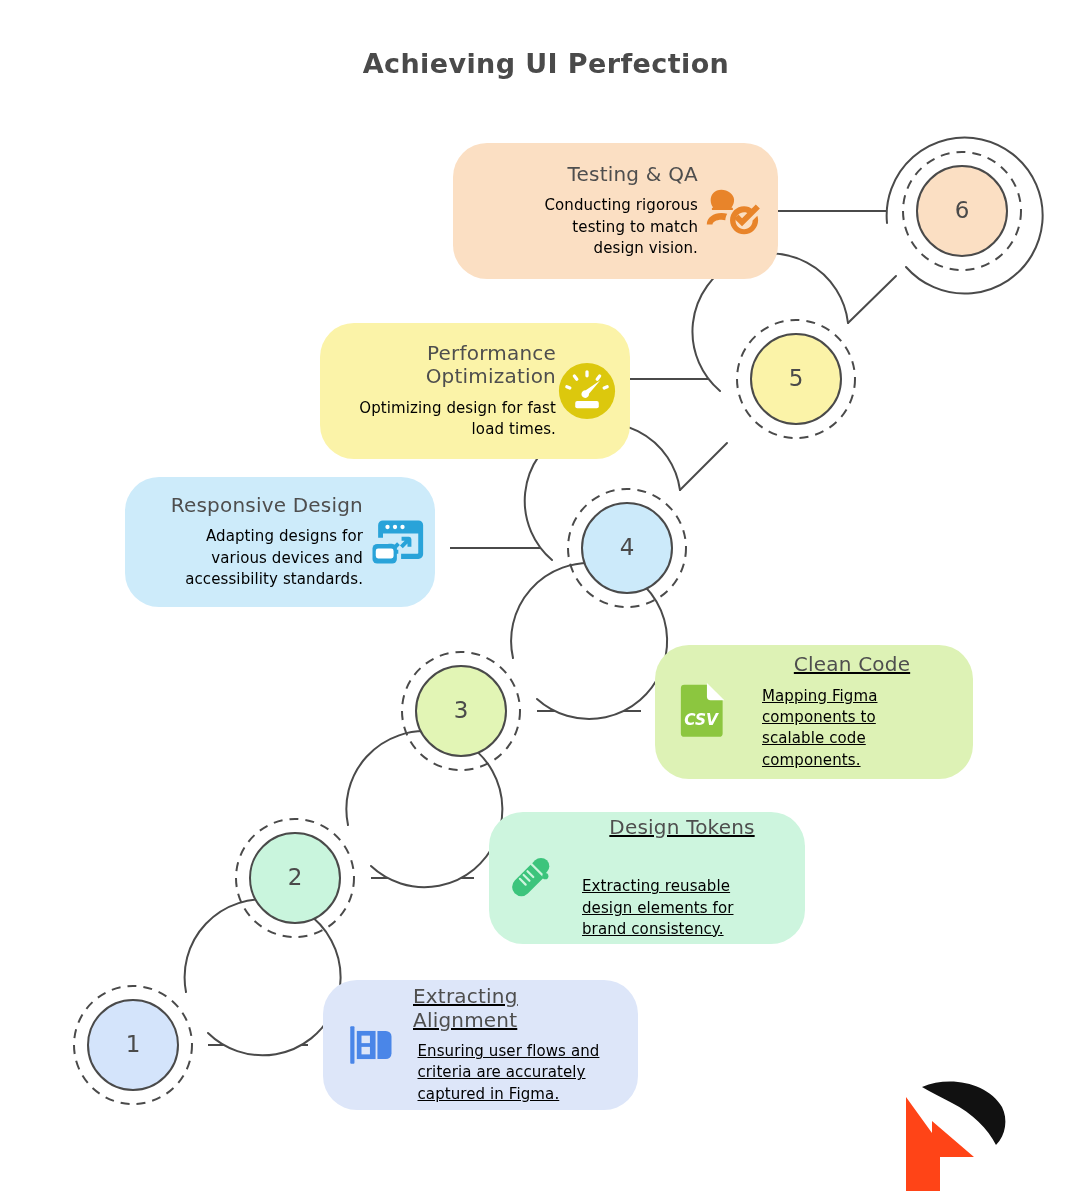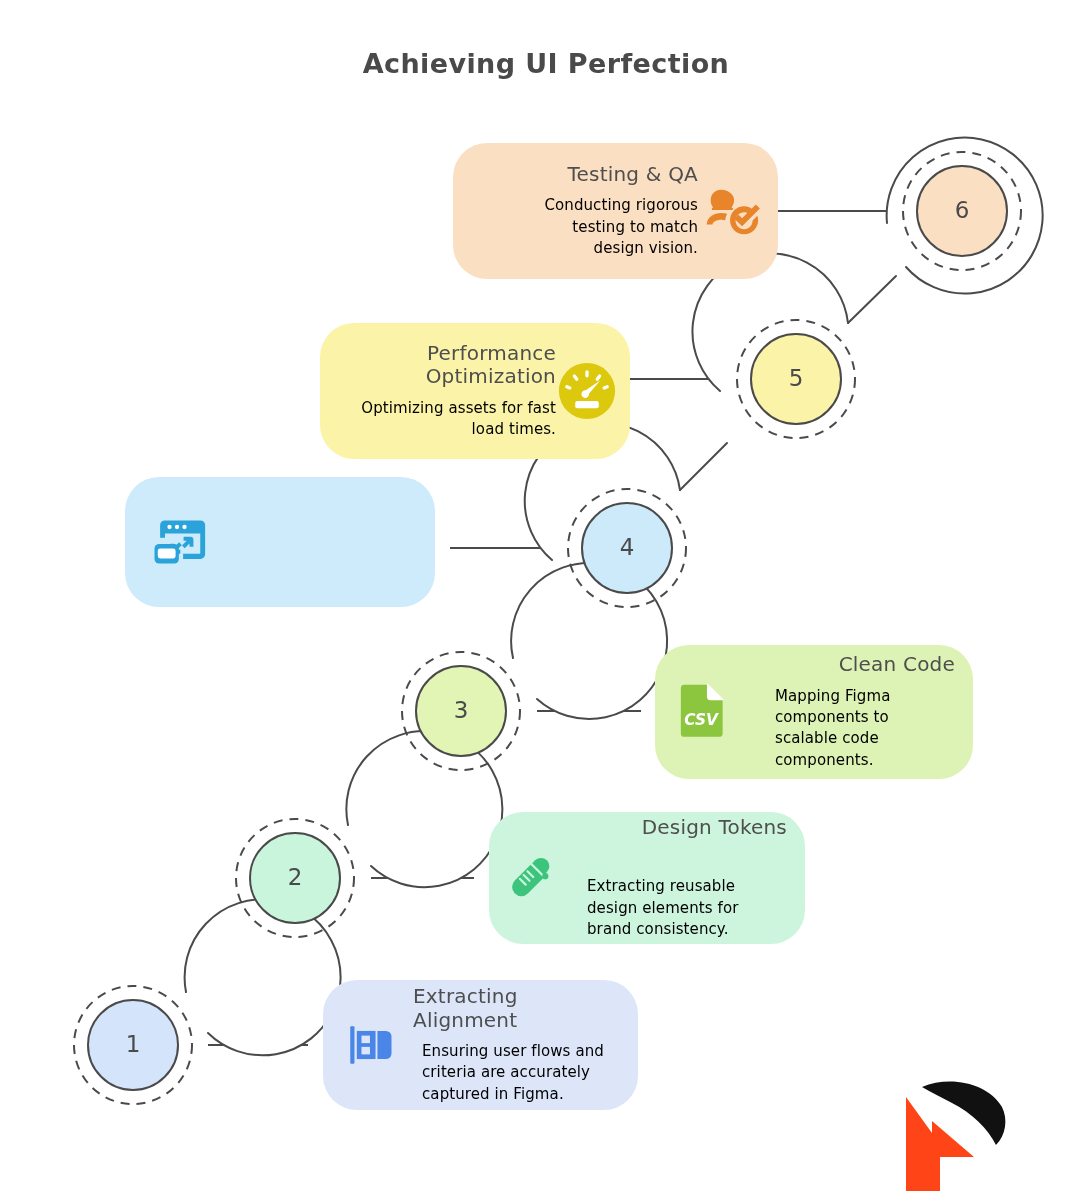--- a/index.html
+++ b/index.html
@@ -56,21 +56,21 @@
   .card .cdesc {
     font-family: "DejaVu Sans", sans-serif;
     font-size: 15px;
     color: #000000;
     line-height: 1.42;
     letter-spacing: 0.1px;
   }
   .card.left-card { flex-direction: row; }
   .card.left-card .txt { text-align: right; align-items: flex-end; }
   .card.right-card { flex-direction: row; }
-  .card.right-card .txt { text-align: left; align-items: flex-end; }
+  .card.right-card .txt { text-align: left; align-items: center; text-decoration: underline; }
   .card .iconwrap {
     flex: 0 0 auto;
     display: flex;
     align-items: center;
     justify-content: center;
     font-style: italic;
   }
   .node-num {
     position: absolute;
     font-family: "DejaVu Sans", sans-serif;
@@ -172,39 +172,43 @@
           <path d="M45.5 27c-8 0-14.5 6.5-14.5 14.5S37.5 56 45.5 56 60 49.5 60 41.5c0-1.6-.3-3.2-.8-4.6l-4.9 4.9c0 5-4 9-8.8 9s-8.8-4-8.8-8.8 4-8.8 8.8-8.8c1.9 0 3.6.6 5 1.6l4.2-4.2C52.1 28.2 49 27 45.5 27z"></path>
           <path d="M43.4 47.8l-7.9-7.9 4.2-4.2 3.7 3.7L57.6 25.2l4.2 4.2z"></path>
         </g>
       </svg>
     </div>
   </div>
 
   <div class="card left-card" style="left:292px;top:323px;width:310px;height:136px;background:#fbf3a8;padding:0 12px 0 20px;margin-left:28px;">
     <div class="txt" style="flex:1 1 auto;">
       <div class="ctitle" style="max-width:190px;">Performance Optimization</div>
-      <div class="cdesc" style="max-width:205px;">Optimizing assets for fast load times.</div>
+      <div class="cdesc" style="max-width:205px;">Optimizing design for fast load times.</div>
     </div>
     <div class="iconwrap" style="width:62px;height:62px;">
       <svg viewBox="0 0 64 64" width="58" height="58">
         <circle cx="32" cy="32" r="31" fill="#dcc80d"></circle>
         <g fill="#ffffff">
           <rect x="30.2" y="9" width="3.6" height="8" rx="1.8"></rect>
           <rect x="17.6" y="13.2" width="3.6" height="8" rx="1.8" transform="rotate(-38 19.4 17.2)"></rect>
           <rect x="42.8" y="13.2" width="3.6" height="8" rx="1.8" transform="rotate(38 44.6 17.2)"></rect>
           <rect x="9.6" y="24.4" width="3.6" height="7.2" rx="1.8" transform="rotate(-68 11.4 28)"></rect>
           <rect x="50.8" y="24.4" width="3.6" height="7.2" rx="1.8" transform="rotate(68 52.6 28)"></rect>
           <path d="M46.5 20.5 L30.6 31.3 a4.2 4.2 0 1 0 3.6 3.6 z"></path>
           <rect x="19" y="43" width="26" height="8" rx="2.2"></rect>
         </g>
       </svg>
     </div>
   </div>
 
   <div class="card left-card" style="left:125px;top:477px;width:310px;height:130px;background:#cdebfa;padding:0 8px 0 20px;">
+    <div class="txt" style="flex:1 1 auto;">
+      <div class="ctitle">Responsive Design</div>
+      <div class="cdesc" style="max-width:180px;">Adapting designs for various devices and accessibility standards.</div>
+    </div>
     <div class="iconwrap" style="width:64px;height:64px;">
       <svg viewBox="0 0 64 64" width="60" height="60">
         <g fill="#29a3d9">
           <path d="M14 8h42a6 6 0 0 1 6 6v30a6 6 0 0 1-6 6H36v-6h20a1 1 0 0 0 1-1V22H19v6h-5V14a6 6 0 0 1 6-6zm0 0" opacity="0"></path>
           <path d="M19 9h38a5 5 0 0 1 5 5v31a5 5 0 0 1-5 5H38.5v-5.5H56a.8.8 0 0 0 .8-.8V23H19.2v4.5H14V14a5 5 0 0 1 5-5z"></path>
           <circle cx="24" cy="16" r="2.3" fill="#ffffff"></circle>
           <circle cx="32" cy="16" r="2.3" fill="#ffffff"></circle>
           <circle cx="40" cy="16" r="2.3" fill="#ffffff"></circle>
           <path d="M49 26.5h-8v4.2h3.3l-5 5 3 3 5-5v3.4h4.2v-8a2.6 2.6 0 0 0-2.5-2.6z" transform="translate(-2,0)"></path>
           <path d="M25.5 44.5h8v-4.2h-3.3l5-5-3-3-5 5v-3.4h-4.2v8a2.6 2.6 0 0 0 2.5 2.6z" transform="translate(2,0)"></path>

